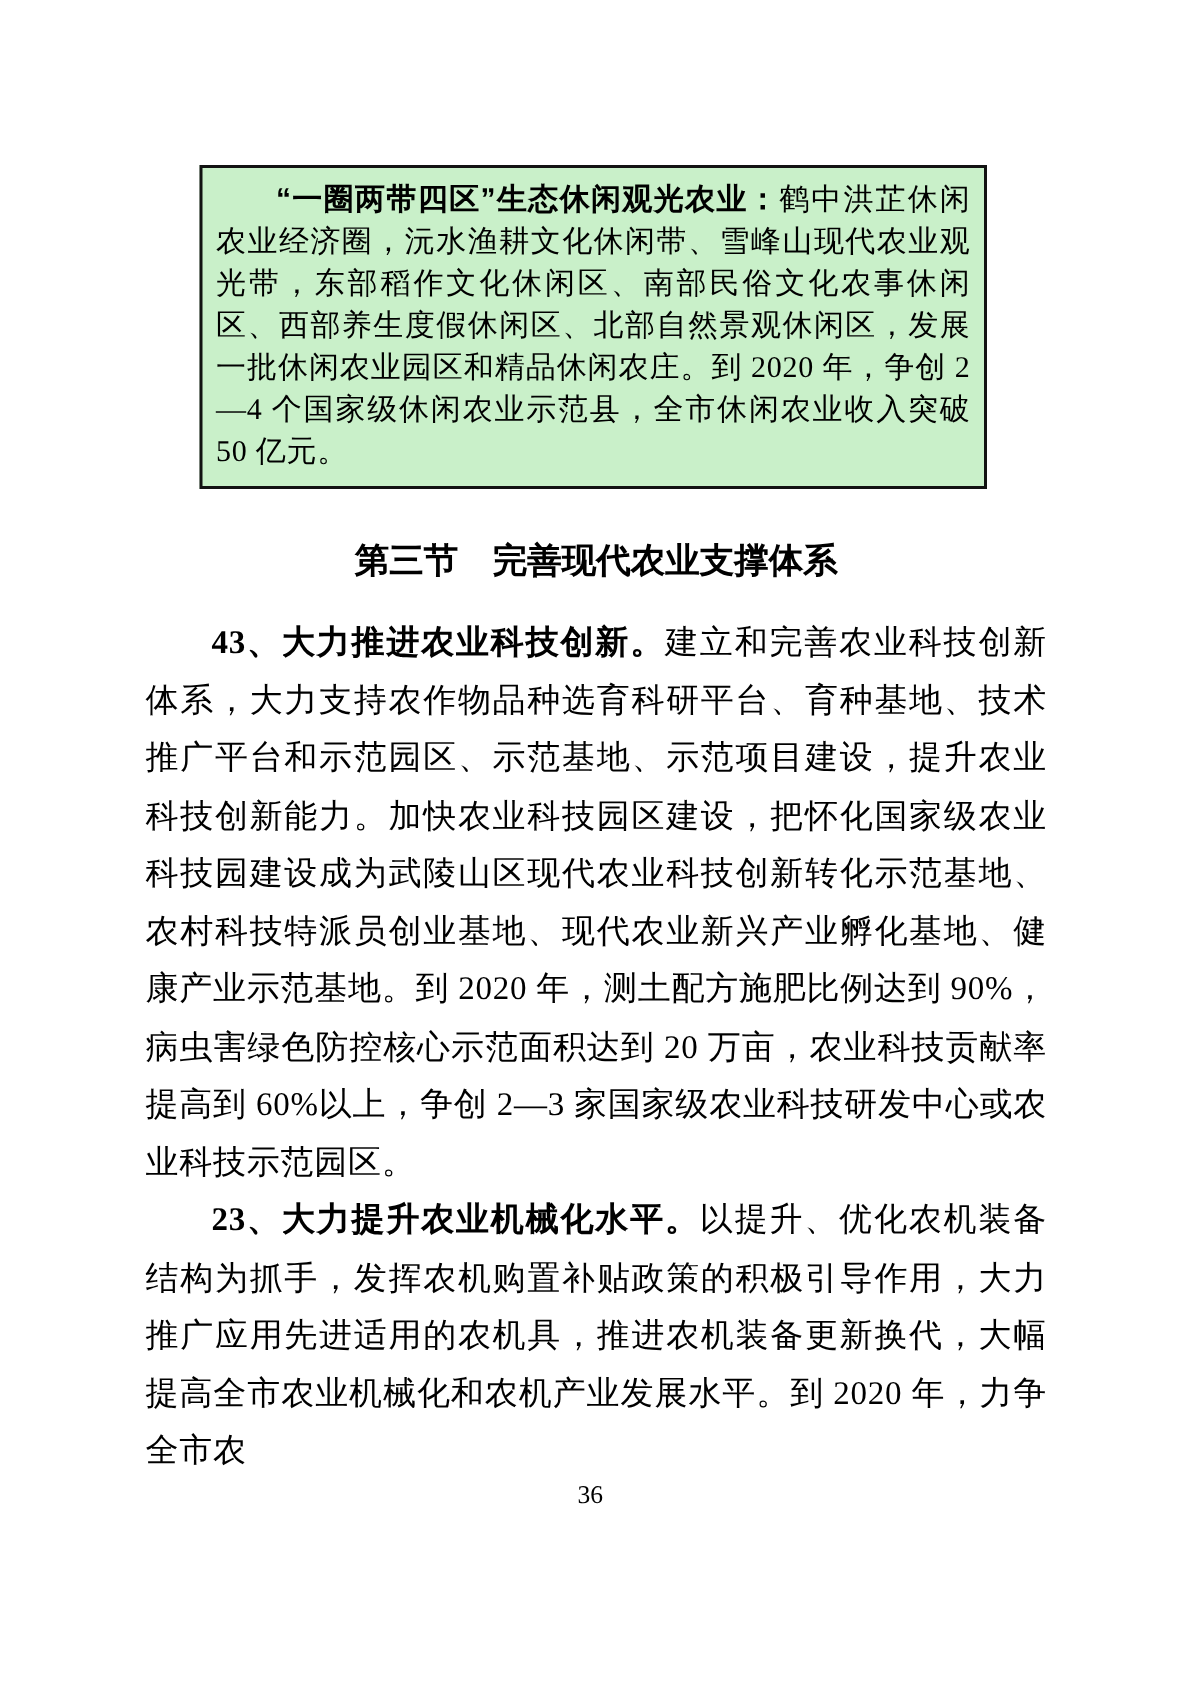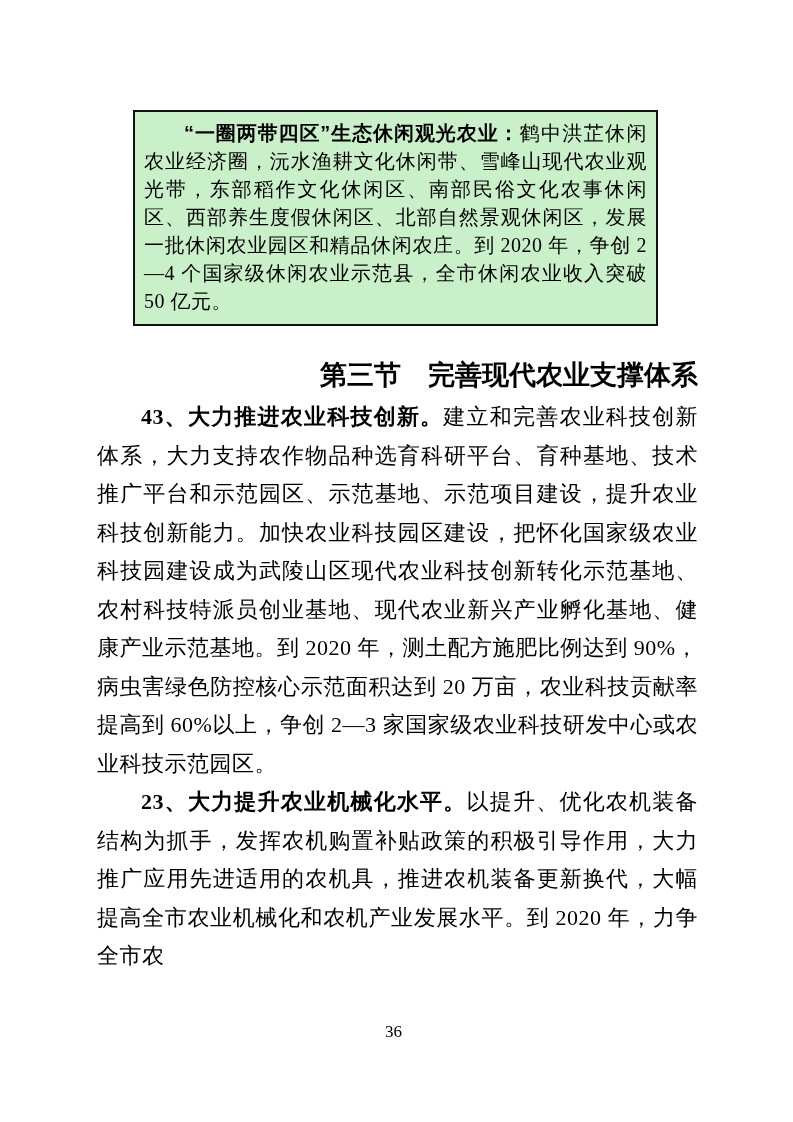--- a/index.html
+++ b/index.html
@@ -42,44 +42,44 @@
   .box-para + .box-para {
     margin-top: 10px;
   }
   .box-lead {
     font-weight: bold;
     font-family: "Liberation Sans", "DejaVu Sans", sans-serif;
     letter-spacing: 0;
   }
   .section-heading {
     margin: 34px 0 0 0;
-    text-align: right;
-    font-size: 27px;
+    text-align: center;
+    font-size: 23px;
     line-height: 30px;
     font-weight: bold;
-    font-family: Liberation Serif, serif;
+    font-family: Liberation Mono, monospace;
   }
   .body-para {
     margin: 0;
     font-size: 22px;
     line-height: 38.5px;
     text-align: justify;
     text-indent: 2em;
     letter-spacing: 0.5px;
   }
   .body-para.first {
-    margin-top: 8px;
+    margin-top: 19px;
   }
   .para-lead {
     font-weight: bold;
   }
   .page-number {
     position: absolute;
     left: 0;
-    top: 1021px;
+    top: 986px;
     width: 100%;
     text-align: center;
     font-size: 17px;
     line-height: 22px;
     font-family: "Liberation Serif", "DejaVu Serif", serif;
   }
 </style>
 </head>
 <body>
 

